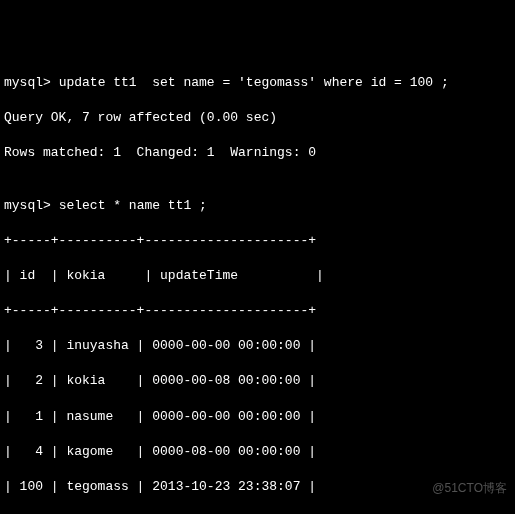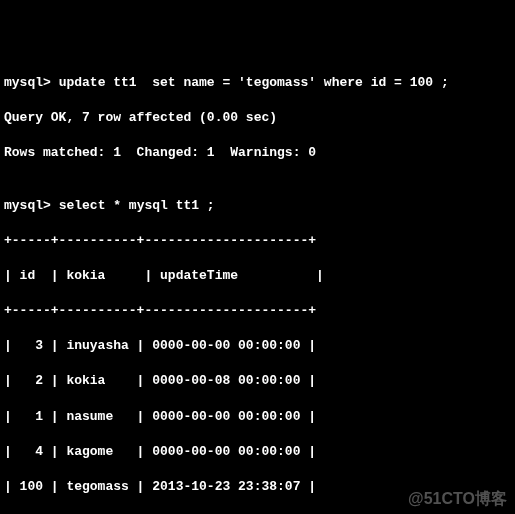--- a/index.html
+++ b/index.html
@@ -1,56 +1,56 @@
 <!DOCTYPE html>
 <html><head>
   <meta charset="utf-8">
   <style>
-    * { margin: 0; padding: 0; box-sizing: border-box; font-weight: bold; }
+    * { margin: 0; padding: 0; box-sizing: border-box; }
     body {
       background: #000;
       color: #fff;
       font-family: "Courier New", Consolas, monospace;
       font-size: 13px;
       line-height: 1.35;
       padding: 4px;
       width: 515px;
       height: 514px;
       overflow: hidden;
       position: relative;
       white-space: pre;
     }
     .line { white-space: pre; }
     .watermark {
       position: absolute;
       right: 8px;
-      bottom: 4px;
+      bottom: 18px;
       color: #888;
       font-family: sans-serif;
-      font-size: 16px;
+      font-size: 12px;
       opacity: 0.6;
     }
   </style>
 </head>
 <body>
 
 
 
 <div class="line"><span>mysql&gt;</span> <span>update tt1  set name = 'tegomass' where id = 100 ;</span></div>
 <div class="line">Query OK, 7 row affected (0.00 sec)</div>
 <div class="line">Rows matched: 1  Changed: 1  Warnings: 0</div>
 <div class="line"></div>
-<div class="line"><span>mysql&gt;</span> <span>select * mysql tt1 ;</span></div>
+<div class="line"><span>mysql&gt;</span> <span>select * name tt1 ;</span></div>
 <div class="line">+-----+----------+---------------------+</div>
 <div class="line">| id  | kokia     | updateTime          |</div>
 <div class="line">+-----+----------+---------------------+</div>
 <div class="line">|   3 | inuyasha | 0000-00-00 00:00:00 |</div>
 <div class="line">|   2 | kokia    | 0000-00-08 00:00:00 |</div>
 <div class="line">|   1 | nasume   | 0000-00-00 00:00:00 |</div>
-<div class="line">|   4 | kagome   | 0000-00-00 00:00:00 |</div>
+<div class="line">|   4 | kagome   | 0000-08-00 00:00:00 |</div>
 <div class="line">| 100 | tegomass | 2013-10-23 23:38:07 |</div>
 <div class="line">+-----+----------+---------------------+</div>
 
 <div class="line"></div>
 
 
 <div class="line"></div>
 
 
 

